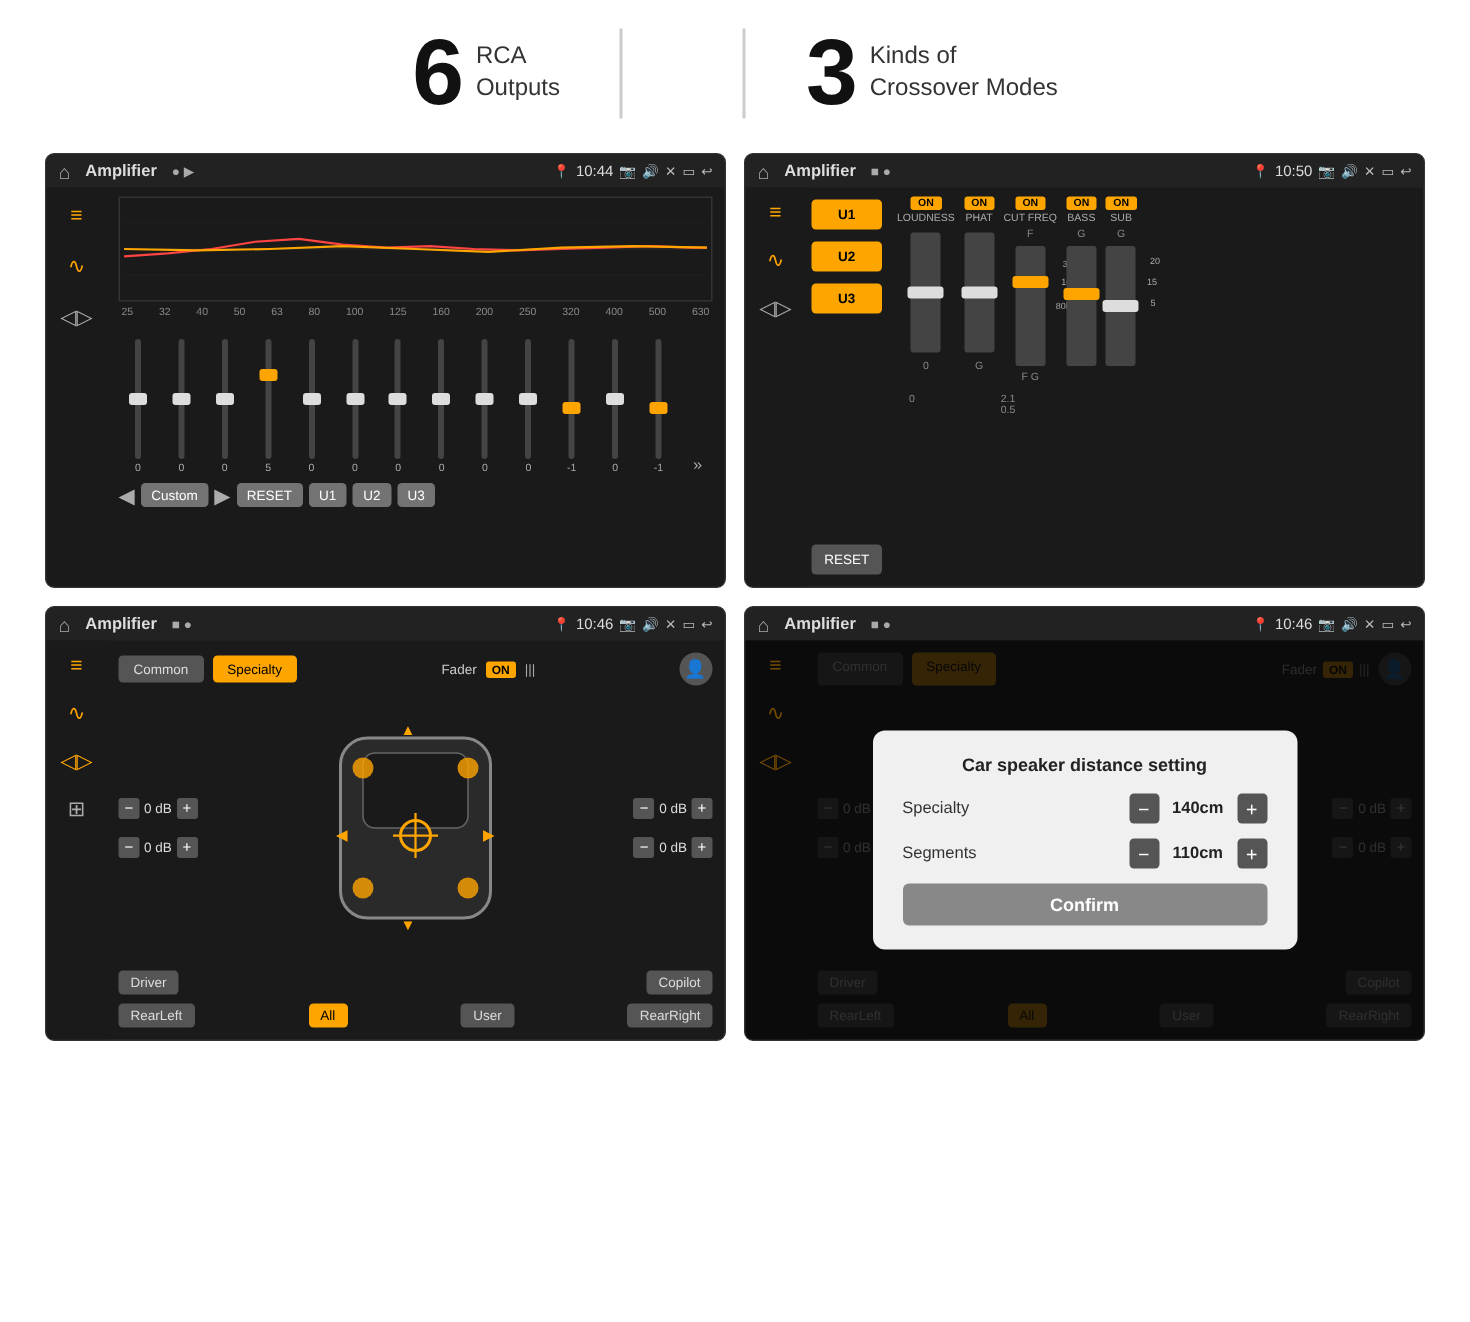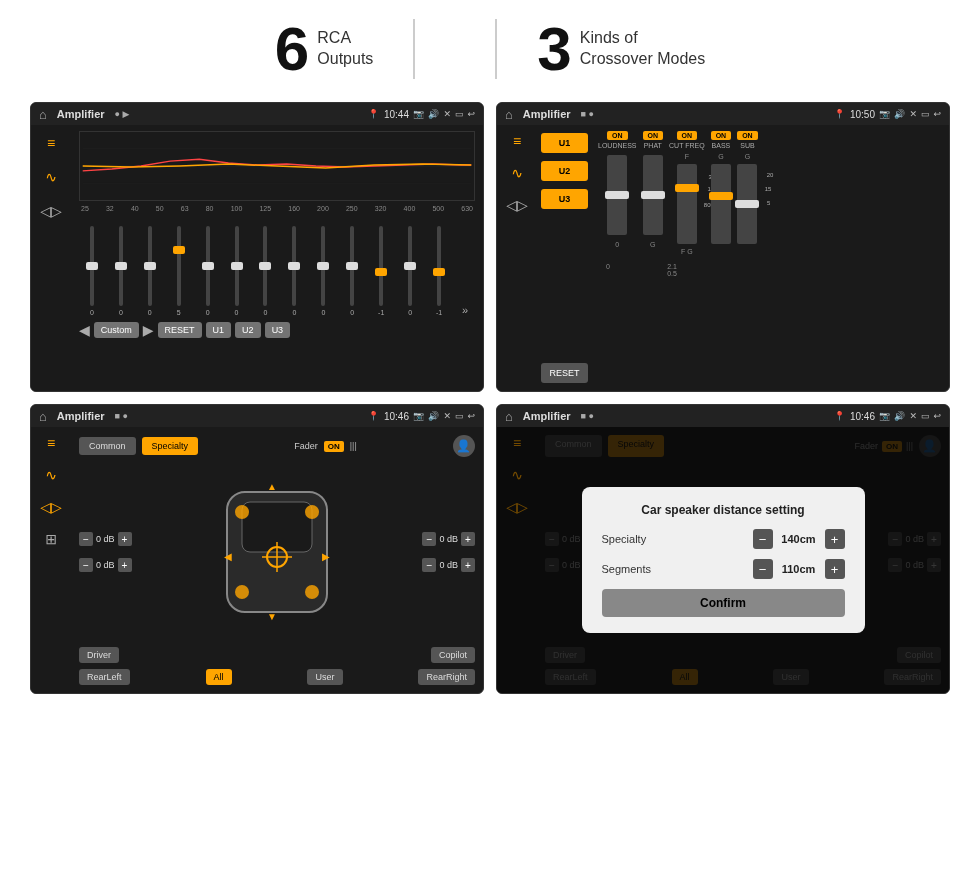--- a/index.html
+++ b/index.html
@@ -403,21 +403,21 @@
       font-size: 11px;
       color: #222;
       font-weight: bold;
       min-width: 40px;
       text-align: center;
     }
     .dialog-confirm-btn {
       display: block;
       width: 100%;
       background: #888;
-      color: #000000;
+      color: #ffffff;
       font-size: 12px;
       font-weight: bold;
       padding: 7px;
       border-radius: 4px;
       text-align: center;
       cursor: pointer;
       margin-top: 6px;
     }
 
     .profile-icon {

